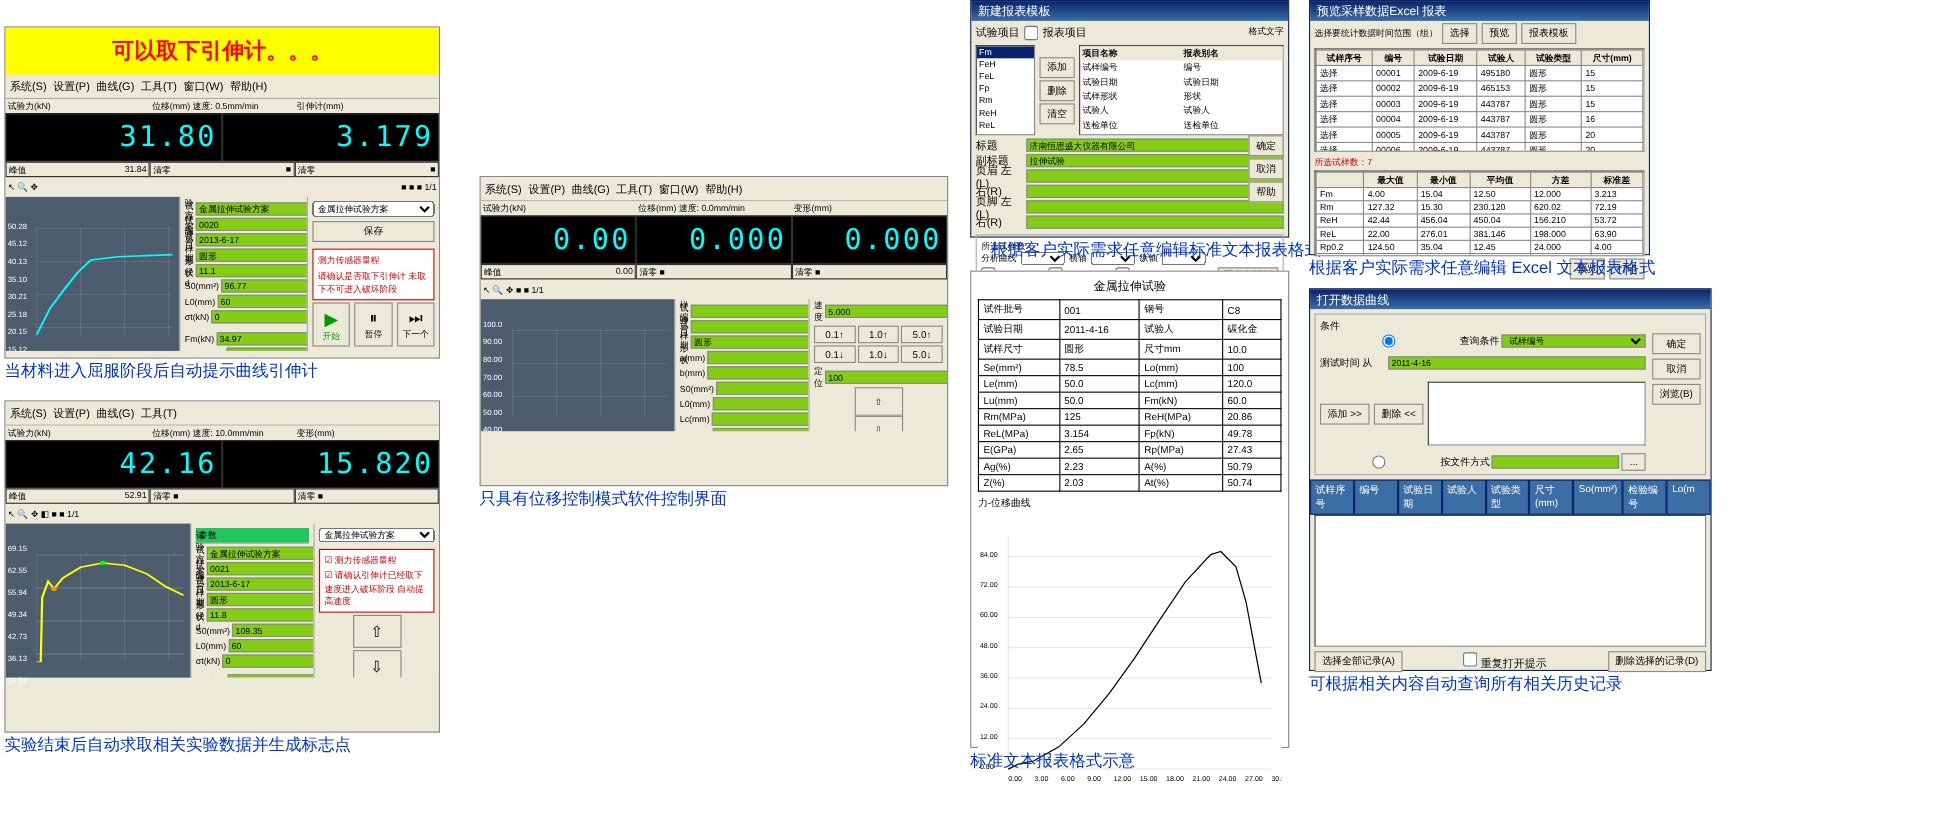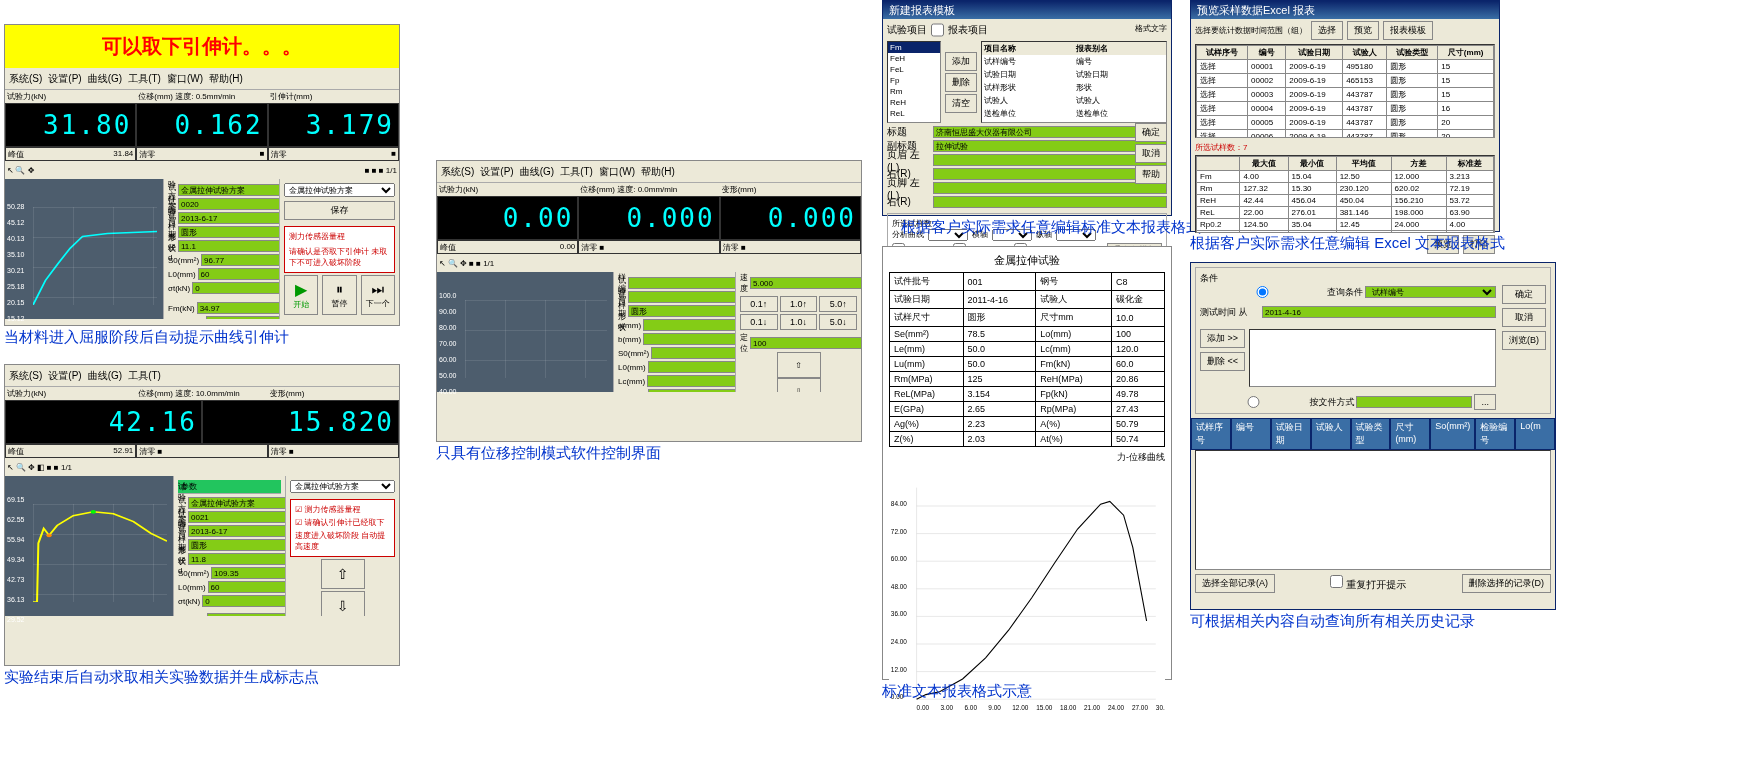--- a/index.html
+++ b/index.html
@@ -170,23 +170,20 @@
     <div style="display:flex;">
       <div class="metric-label-row" style="flex:1">试验力(kN)</div>
       <div class="metric-label-row" style="flex:1">位移(mm) 速度: 0.5mm/min</div>
       <div class="metric-label-row" style="flex:1">引伸计(mm)</div>
     </div>
     <div class="metrics-row">
       <div class="metric">
           <div class="metric-value">31.80</div>
         </div>
       <div class="metric">
-          <div class="metric-value">0.162</div>
-        </div>
-      <div class="metric">
           <div class="metric-value">3.179</div>
         </div>
     </div>
     <div class="truth-bar">
       <div class="truth-cell">
           <span>峰值</span>
           <span>31.84</span>
         </div>
       <div class="truth-cell">
           <span>清零</span>
@@ -702,21 +699,21 @@
           <td>50.79</td>
         </tr>
         <tr>
           <td>Z(%)</td>
           <td>2.03</td>
           <td>At(%)</td>
           <td>50.74</td>
         </tr>
       </tbody>
     </table>
-  <div style="text-align:right;font-size:9px;margin:4px 0;">力-位移曲线</div>
+  <div style="text-align:left;font-size:9px;margin:4px 0;">力-位移曲线</div>
   <div class="report-chart">
     <svg width="100%" height="100%" viewBox="0 0 300 260">
       <g stroke="#ccc" stroke-width="0.5">
         <line x1="30" y1="10" x2="30" y2="240"></line>
           <line x1="30" y1="240" x2="290" y2="240"></line>
         <line x1="30" y1="210" x2="290" y2="210"></line>
           <line x1="30" y1="180" x2="290" y2="180"></line>
         <line x1="30" y1="150" x2="290" y2="150"></line>
           <line x1="30" y1="120" x2="290" y2="120"></line>
         <line x1="30" y1="90" x2="290" y2="90"></line>
@@ -890,35 +887,36 @@
       </table>
   </div>
   <div style="display:flex;justify-content:flex-end;gap:4px;padding:2px 4px;">
     <button class="btn">预览</button>
     <button class="btn">打印</button>
   </div>
 </div>
 <div class="caption" style="left:1190px; top:234px;">根据客户实际需求任意编辑 Excel 文本报表格式</div>
 
 <div class="dialog" style="left:1190px; top:262px; width:366px; height:348px;">
+  <div class="titlebar">打开数据曲线</div>
   <div class="fieldset">
     <div>条件</div>
     <div style="display:flex;gap:6px;align-items:flex-start;">
       <div style="flex:1;">
         <div class="panel-row">
           <input type="radio" checked="" style="">
           <label style="width:auto;">查询条件</label>
           <select style="flex:1;"><option>试样编号</option></select>
         </div>
         <div class="panel-row" style="margin-top:6px;">
           <label style="width:60px;">测试时间 从</label>
           <input value="2011-4-16" style="">
         </div>
         <div style="display:flex;gap:4px;margin-top:10px;">
-          <div style="display:flex;flex-direction:column;gap:4px;">
+          <div style="display:flex;flex-direction:row;gap:4px;align-items:center;">
             <button class="btn">添加 &gt;&gt;</button>
             <button class="btn">删除 &lt;&lt;</button>
           </div>
           <div class="listbox" style="flex:1;height:58px;"></div>
         </div>
         <div class="panel-row" style="margin-top:8px;">
           <input type="radio" style="">
           <label style="width:auto;">按文件方式</label>
           <input style="flex: 1 1 0%;">
           <button class="btn">...</button>

